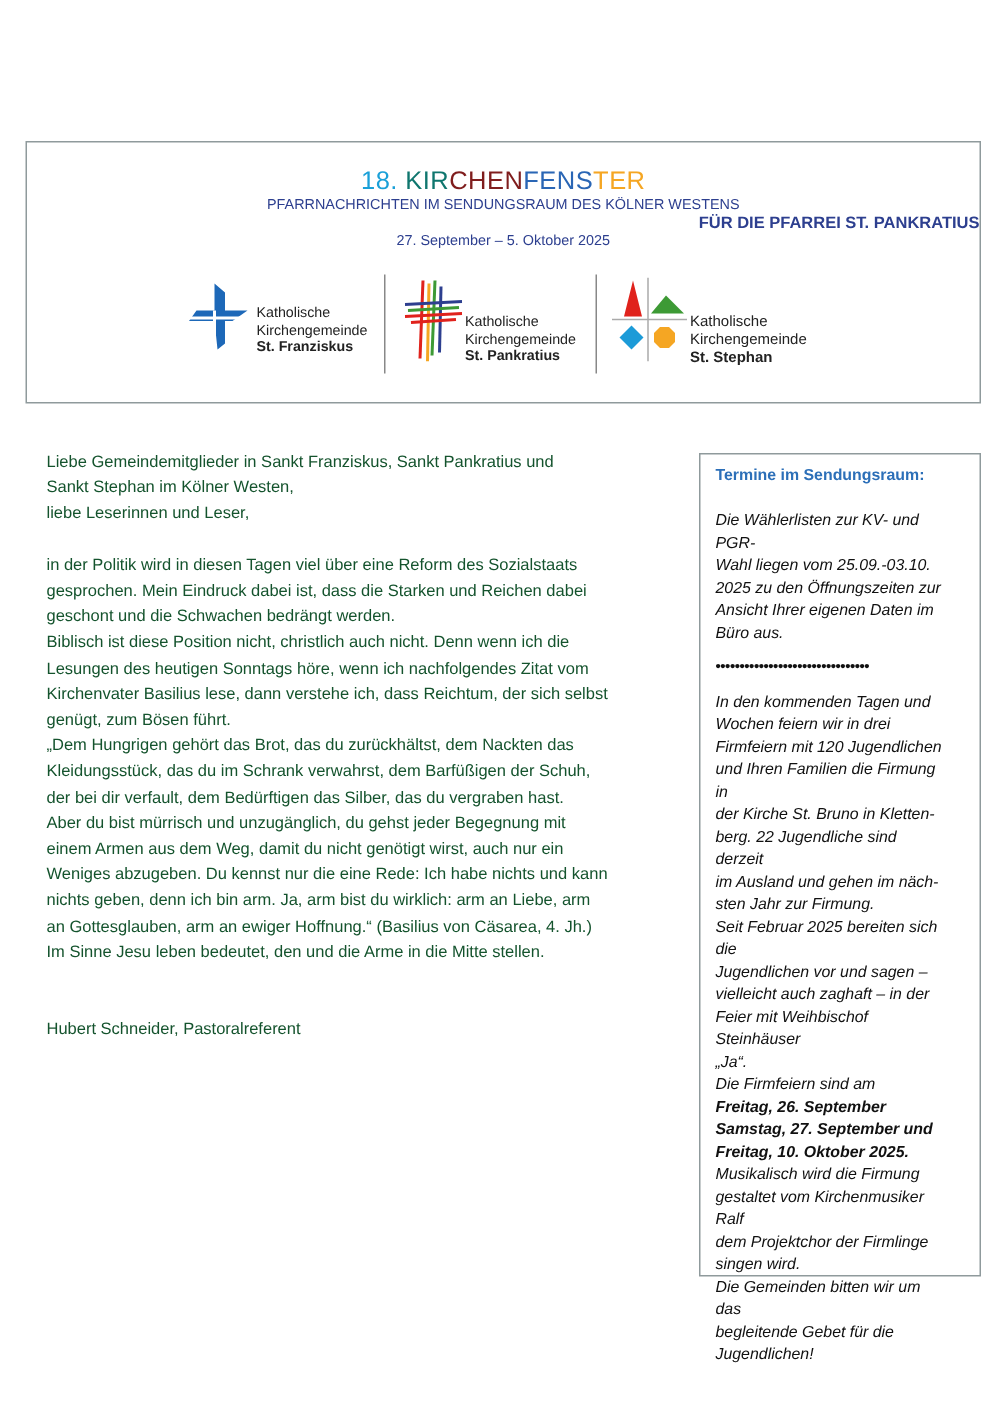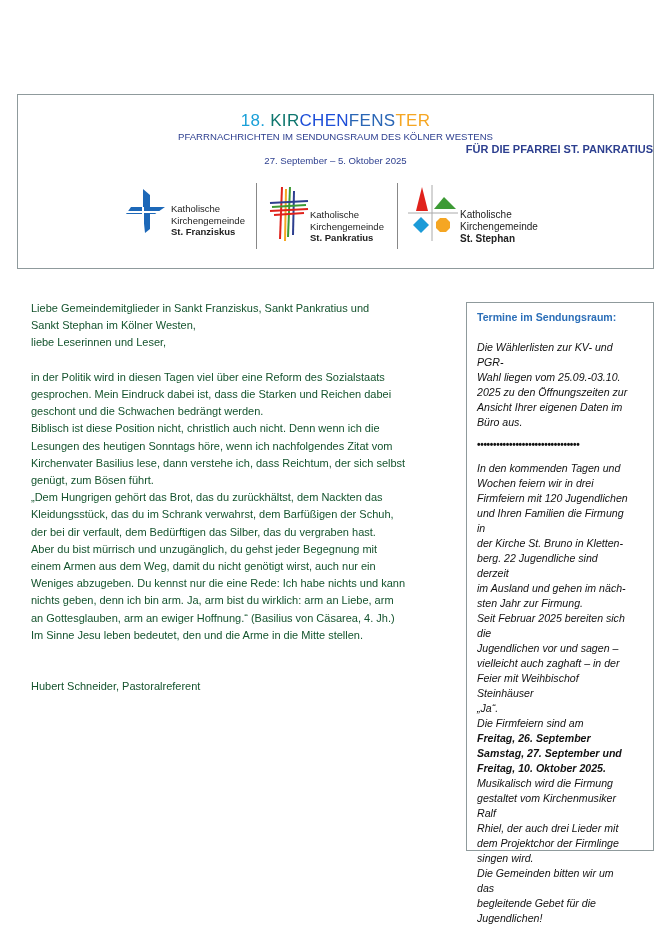--- a/index.html
+++ b/index.html
@@ -25,21 +25,21 @@
   .sidebar h3 { margin: 0 0 15px 0; font-size: 10.6px; color: #2c6fb8; font-weight: bold; line-height: 15px; }
   .sidebar p { margin: 0; font-style: italic; }
   .sidebar .dots { margin: 7px 0 9px 0; font-weight: bold; letter-spacing: -0.3px; font-size: 10px; white-space: nowrap; overflow: hidden; }
   .sidebar .b { font-weight: bold; }
 </style>
 </head>
 <body>
 
 <div class="header-box">
   <div class="title">
-    <span style="color:#1aa0d8">18. </span><span style="color:#0f766e">KIR</span><span style="color:#1d4ed8">CHEN</span><span style="color:#2a66b5">FENS</span><span style="color:#f5a623">TER</span>
+    <span style="color:#1aa0d8">18. </span><span style="color:#0f766e">KIR</span><span style="color:#7f1d1d">CHEN</span><span style="color:#2a66b5">FENS</span><span style="color:#f5a623">TER</span>
   </div>
   <div class="subtitle">PFARRNACHRICHTEN IM SENDUNGSRAUM DES KÖLNER WESTENS</div>
   <div class="subtitle2">FÜR DIE PFARREI ST. PANKRATIUS</div>
   <div class="dates">27. September – 5. Oktober 2025</div>
 
   <div class="logo" style="left:103px; width:135px;">
     <svg width="50" height="50" viewBox="0 0 50 50" style="position:absolute; left:2px; top:2px;">
       <polygon fill="#1d68b8" points="20,2 27,8 27,20 42,20 32,27 27,27 27,42 22,46 20,27 3,27 8,20 20,20"></polygon>
       <rect x="19" y="20" width="2" height="26" fill="#fff"></rect>
       <rect x="3" y="24" width="40" height="2" fill="#fff"></rect>
@@ -133,19 +133,18 @@
   <p>Jugendlichen vor und sagen –</p>
   <p>vielleicht auch zaghaft – in der</p>
   <p>Feier mit Weihbischof Steinhäuser</p>
   <p>„Ja“.</p>
   <p>Die Firmfeiern sind am</p>
   <p class="b">Freitag, 26. September</p>
   <p class="b">Samstag, 27. September und</p>
   <p class="b">Freitag, 10. Oktober 2025.</p>
   <p>Musikalisch wird die Firmung</p>
   <p>gestaltet vom Kirchenmusiker Ralf</p>
-  <p>Rhiel, der auch drei Lieder mit</p>
   <p>dem Projektchor der Firmlinge</p>
   <p>singen wird.</p>
   <p>Die Gemeinden bitten wir um das</p>
   <p>begleitende Gebet für die</p>
   <p>Jugendlichen!</p>
 </div>
 
 </body></html>

